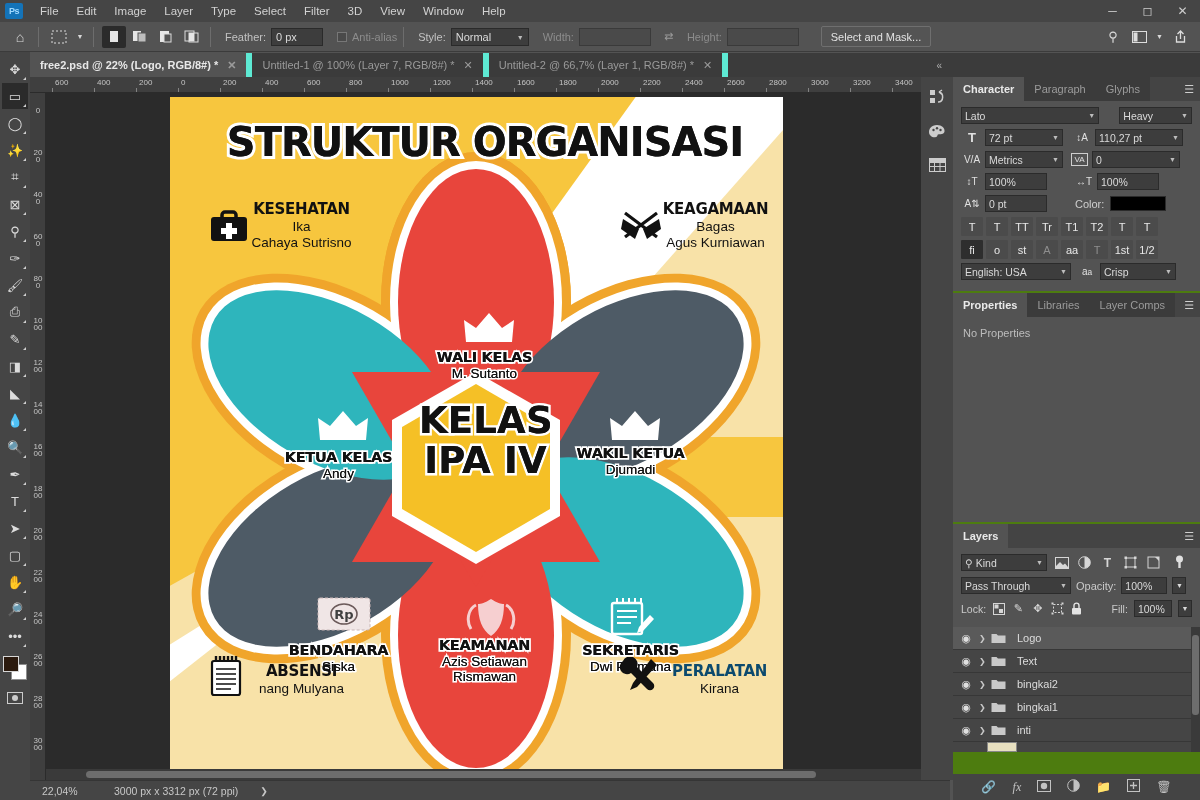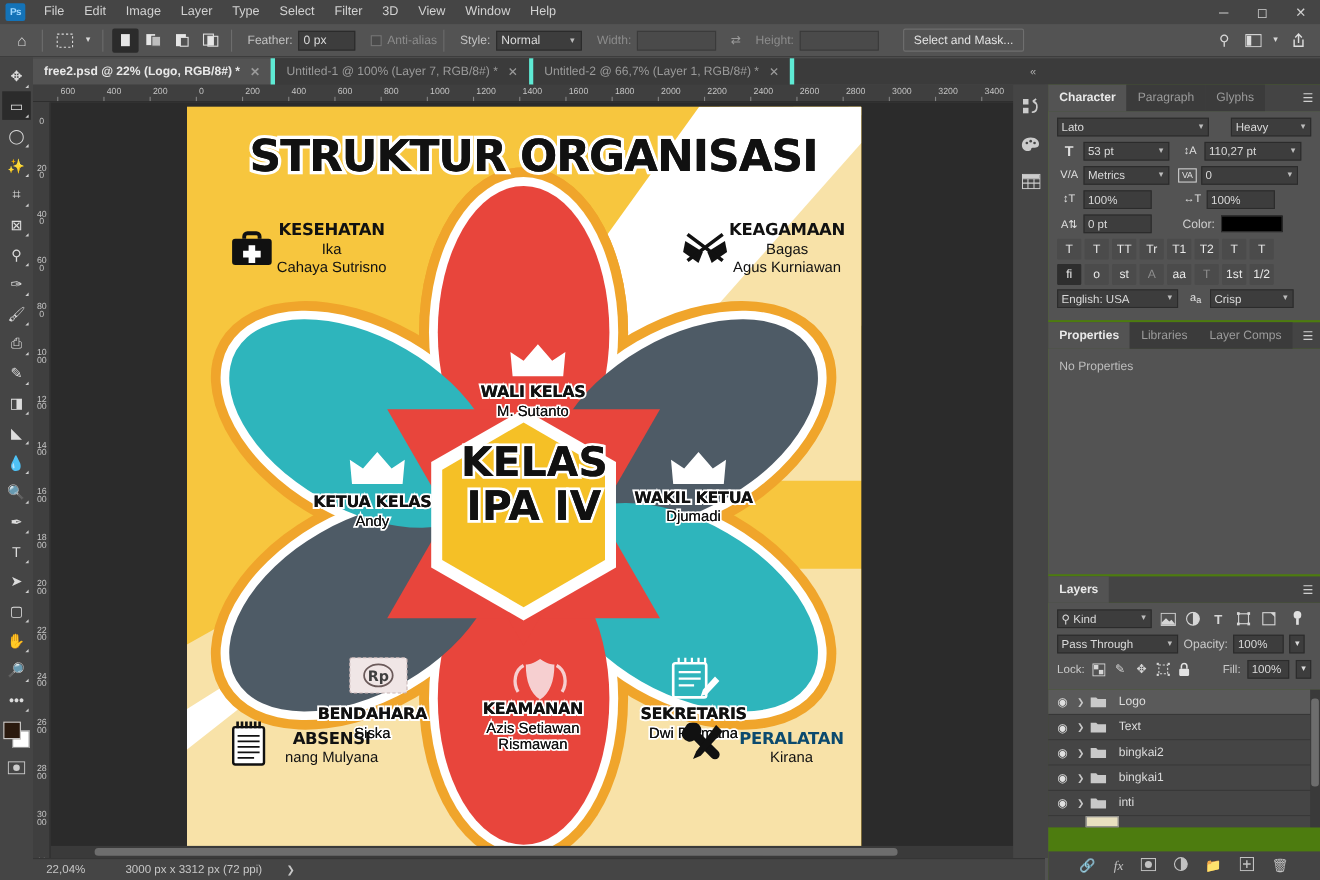--- a/index.html
+++ b/index.html
@@ -42,21 +42,21 @@
     display:flex; align-items:center;}
   .obselect .cv { position:absolute; right:4px; top:5px; font-size:7px; color:#bbb;}
   .obbtn { background:#545454; border:1px solid #6f6f6f; color:#e2e2e2; height:21px;
     padding:0 9px; font-size:11px; display:flex; align-items:center; border-radius:2px;}
   .chk { width:10px; height:10px; border:1px solid #777; background:#4a4a4a; margin-right:5px;}
 
   
   .tabbar { position:absolute; left:30px; top:53px; width:1170px; height:24px;
     background:#3b3b3b; display:flex; align-items:flex-end; }
   .tab { height:24px; display:flex; align-items:center; padding:0 10px; font-size:11px;
-    color:#9a9a9a; background:#3b3b3b; border-right:4px solid #5eead4;}
+    color:#9a9a9a; background:#3b3b3b; border-right:6px solid #5eead4;}
   .tab.active { background:#535353; color:#e8e8e8; font-weight:bold;}
   .tab .x { margin-left:9px; font-size:11px; color:#9a9a9a;}
   .tabcollapse { position:absolute; right:258px; top:53px; color:#b0b0b0;
     font-size:10px; height:24px; display:flex;align-items:center;}
 
   
   .toolbar { position:absolute; left:0; top:52px; width:30px; height:748px; background:#454545;
     display:flex; flex-direction:column; align-items:center; padding-top:4px;}
   .tool { width:26px; height:26px; display:flex; align-items:center; justify-content:center;
     color:#dcdcdc; margin-bottom:1px; position:relative;}
@@ -676,21 +676,21 @@
         <span class="cfield" style="width:82px;margin-left:20px">
           <span>Heavy</span>
           <span class="cv">▼</span>
           </span>
       </div>
       <div class="crow">
         <span class="cicon">
             <b style="font-size:13px">T</b>
           </span>
         <span class="cfield" style="width:78px">
-          <span>53 pt</span>
+          <span>72 pt</span>
           <span class="cv">▼</span>
           </span>
         <span class="cicon" style="margin-left:8px">↕A</span>
         <span class="cfield" style="width:88px">
           <span>110,27 pt</span>
           <span class="cv">▼</span>
           </span>
       </div>
       <div class="crow">
         <span class="cicon">V/A</span>

